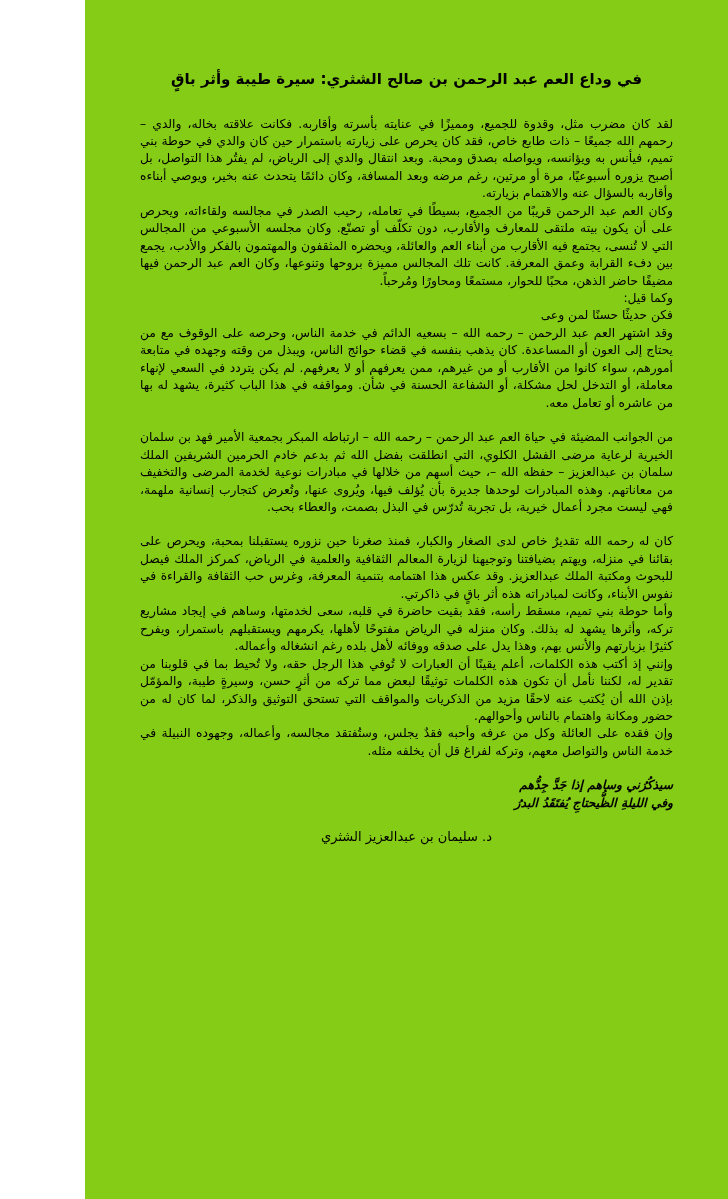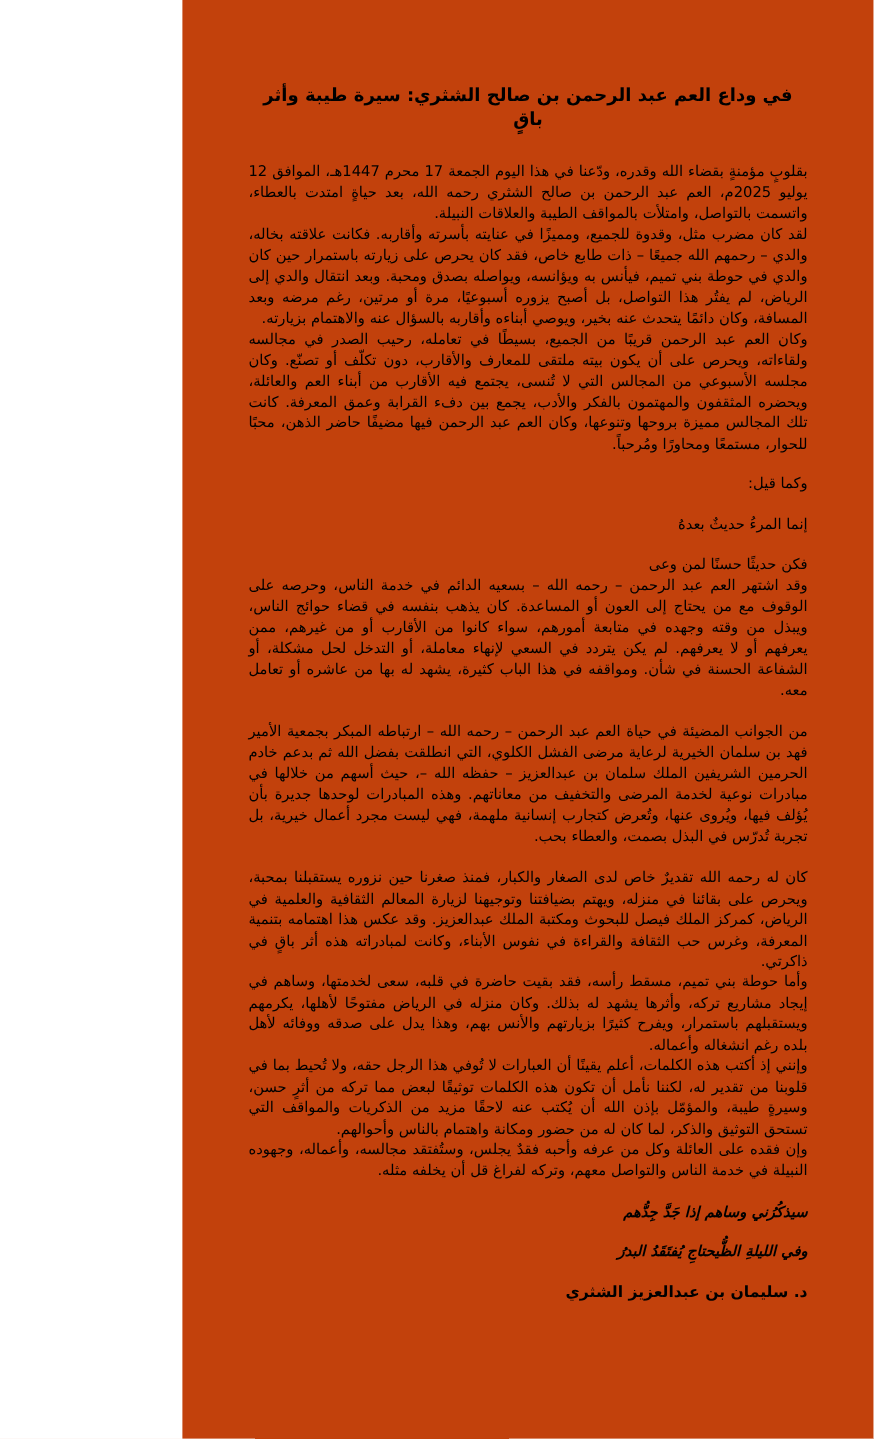--- a/index.html
+++ b/index.html
@@ -5,25 +5,25 @@
   * { margin: 0; padding: 0; box-sizing: border-box; }
   html, body {
     width: 728px;
     height: 1199px;
     background: #ffffff;
     color: #000000;
     font-family: "DejaVu Sans", sans-serif;
     overflow: hidden;
   }
   .page {
-    width: 576px;
+    width: 643px;
     height: 1199px;
     padding: 70px 55px 20px 55px;
     direction: rtl;
-    background: #c2410c;
+    background: #84cc16;
   }
   .doc-title {
     text-align: center;
     font-weight: bold;
     font-size: 15px;
     line-height: 1.3;
     margin-bottom: 26px;
     color: #000000;
   }
   .para {
@@ -31,52 +31,49 @@
     line-height: 1.42;
     text-align: justify;
     text-align-last: right;
     color: #000000;
   }
   .verse-line {
     font-size: 12.3px;
     line-height: 1.42;
     text-align: right;
     color: #000000;
-    margin-top: 16px;
   }
   .closing-verse .verse-line {
     font-weight: bold;
     font-style: italic;
   }
   .gap-after { margin-bottom: 17px; }
   .signature {
-    text-align: right;
-    font-weight: bold;
+    text-align: center;
+    font-weight: normal;
     font-size: 13px;
     margin-top: 6px;
     color: #000000;
   }
 </style>
 </head>
 <body>
 
 <div class="page">
 
   <h1 class="doc-title">في وداع العم عبد الرحمن بن صالح الشثري: سيرة طيبة وأثر باقٍ</h1>
 
-  <p class="para">بقلوبٍ مؤمنةٍ بقضاء الله وقدره، ودّعنا في هذا اليوم الجمعة 17 محرم 1447هـ، الموافق 12 يوليو 2025م، العم عبد الرحمن بن صالح الشثري رحمه الله، بعد حياةٍ امتدت بالعطاء، واتسمت بالتواصل، وامتلأت بالمواقف الطيبة والعلاقات النبيلة.</p>
 
   <p class="para">لقد كان مضرب مثل، وقدوة للجميع، ومميزًا في عنايته بأسرته وأقاربه. فكانت علاقته بخاله، والدي – رحمهم الله جميعًا – ذات طابع خاص، فقد كان يحرص على زيارته باستمرار حين كان والدي في حوطة بني تميم، فيأنس به ويؤانسه، ويواصله بصدق ومحبة. وبعد انتقال والدي إلى الرياض، لم يفتُر هذا التواصل، بل أصبح يزوره أسبوعيًا، مرة أو مرتين، رغم مرضه وبعد المسافة، وكان دائمًا يتحدث عنه بخير، ويوصي أبناءه وأقاربه بالسؤال عنه والاهتمام بزيارته.</p>
 
 
   <p class="para">وكان العم عبد الرحمن قريبًا من الجميع، بسيطًا في تعامله، رحيب الصدر في مجالسه ولقاءاته، ويحرص على أن يكون بيته ملتقى للمعارف والأقارب، دون تكلّف أو تصنّع. وكان مجلسه الأسبوعي من المجالس التي لا تُنسى، يجتمع فيه الأقارب من أبناء العم والعائلة، ويحضره المثقفون والمهتمون بالفكر والأدب، يجمع بين دفء القرابة وعمق المعرفة. كانت تلك المجالس مميزة بروحها وتنوعها، وكان العم عبد الرحمن فيها مضيفًا حاضر الذهن، محبًا للحوار، مستمعًا ومحاورًا ومُرحباً.</p>
 
   <div class="verse-line">وكما قيل:</div>
 
-  <div class="verse-line">إنما المرءُ حديثٌ بعدهُ</div>
 
   <div class="verse-line">فكن حديثًا حسنًا لمن وعى</div>
 
   <p class="para gap-after">وقد اشتهر العم عبد الرحمن – رحمه الله – بسعيه الدائم في خدمة الناس، وحرصه على الوقوف مع من يحتاج إلى العون أو المساعدة. كان يذهب بنفسه في قضاء حوائج الناس، ويبذل من وقته وجهده في متابعة أمورهم، سواء كانوا من الأقارب أو من غيرهم، ممن يعرفهم أو لا يعرفهم. لم يكن يتردد في السعي لإنهاء معاملة، أو التدخل لحل مشكلة، أو الشفاعة الحسنة في شأن. ومواقفه في هذا الباب كثيرة، يشهد له بها من عاشره أو تعامل معه.</p>
 
   <p class="para gap-after">من الجوانب المضيئة في حياة العم عبد الرحمن – رحمه الله – ارتباطه المبكر بجمعية الأمير فهد بن سلمان الخيرية لرعاية مرضى الفشل الكلوي، التي انطلقت بفضل الله ثم بدعم خادم الحرمين الشريفين الملك سلمان بن عبدالعزيز – حفظه الله –، حيث أسهم من خلالها في مبادرات نوعية لخدمة المرضى والتخفيف من معاناتهم. وهذه المبادرات لوحدها جديرة بأن يُؤلف فيها، ويُروى عنها، وتُعرض كتجارب إنسانية ملهمة، فهي ليست مجرد أعمال خيرية، بل تجربة تُدرّس في البذل بصمت، والعطاء بحب.</p>
 
   <p class="para">كان له رحمه الله تقديرٌ خاص لدى الصغار والكبار، فمنذ صغرنا حين نزوره يستقبلنا بمحبة، ويحرص على بقائنا في منزله، ويهتم بضيافتنا وتوجيهنا لزيارة المعالم الثقافية والعلمية في الرياض، كمركز الملك فيصل للبحوث ومكتبة الملك عبدالعزيز. وقد عكس هذا اهتمامه بتنمية المعرفة، وغرس حب الثقافة والقراءة في نفوس الأبناء، وكانت لمبادراته هذه أثر باقٍ في ذاكرتي.</p>
 
   <p class="para">وأما حوطة بني تميم، مسقط رأسه، فقد بقيت حاضرة في قلبه، سعى لخدمتها، وساهم في إيجاد مشاريع تركه، وأثرها يشهد له بذلك. وكان منزله في الرياض مفتوحًا لأهلها، يكرمهم ويستقبلهم باستمرار، ويفرح كثيرًا بزيارتهم والأنس بهم، وهذا يدل على صدقه ووفائه لأهل بلده رغم انشغاله وأعماله.</p>

